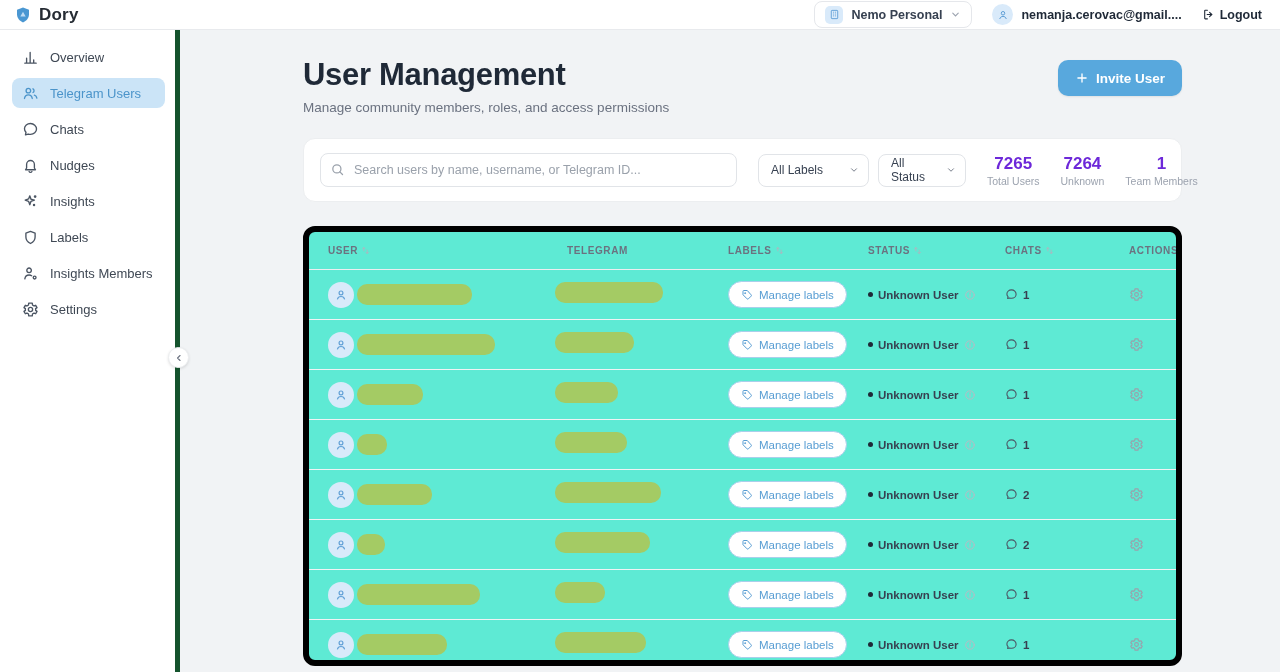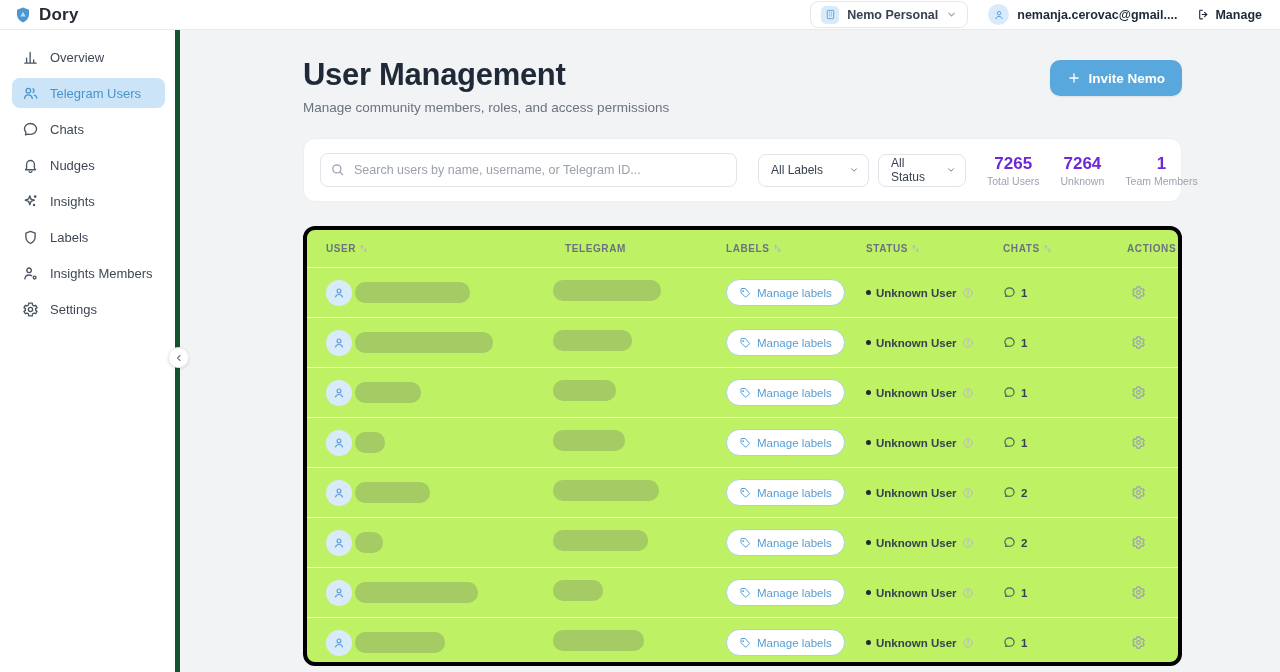--- a/index.html
+++ b/index.html
@@ -94,21 +94,21 @@
   }
   .select-labels { width: 111px; }
   .select-status { width: 88px; }
   .stats { margin-left: auto; display: flex; gap: 21px; }
   .stat { text-align: center; }
   .stat-value { font-size: 17px; font-weight: 700; color: #6d28d9; }
   .stat-label { font-size: 10.5px; color: #9ca3af; margin-top: 1px; white-space: nowrap; text-align: right; }
 
   
   .table-card {
-    margin-top: 24px; background: #bef264; border: 4px solid #000000; border-radius: 12px;
+    margin-top: 24px; background: #5eead4; border: 6px solid #000000; border-radius: 12px;
     height: 440px; overflow: hidden;
   }
   .t-header, .t-row {
     display: grid; grid-template-columns: 239px 161px 140px 137px 124px 1fr;
     align-items: center; padding: 0 19px;
   }
   .t-header {
     height: 38px; border-bottom: 1px solid #eceef0;
     font-size: 10px; font-weight: 700; letter-spacing: .6px; color: #6b7280;
     text-transform: uppercase;
@@ -172,21 +172,21 @@
       <span class="user-email">nemanja.cerovac@gmail....</span>
     </div>
     <button class="logout-btn">
       <span>
         <svg width="13" height="13" viewBox="0 0 24 24" fill="none" stroke="#1f2937" stroke-width="2" stroke-linecap="round" stroke-linejoin="round">
             <path d="M10 4H6a1 1 0 0 0-1 1v14a1 1 0 0 0 1 1h4"></path>
             <path d="M14 8l4 4-4 4"></path>
             <path d="M9.5 12H18"></path>
           </svg>
       </span>
-      <span class="logout-label">Manage</span>
+      <span class="logout-label">Logout</span>
     </button>
   </div>
 </header>
 
 <div class="shell">
 
   <nav class="sidebar">
     <div class="side-item">
       <span>
           <svg width="17" height="17" viewBox="0 0 24 24" fill="none" stroke-width="1.9" stroke-linecap="round">
@@ -275,21 +275,21 @@
         <div>
           <h1 class="page-title">User Management</h1>
           <div class="page-subtitle">Manage community members, roles, and access permissions</div>
         </div>
         <button class="invite-btn">
           <span>
             <svg width="14" height="14" viewBox="0 0 24 24" fill="none" stroke="#fff" stroke-width="2.3" stroke-linecap="round">
                 <path d="M12 5v14M5 12h14"></path>
               </svg>
           </span>
-          <span>Invite Nemo</span>
+          <span>Invite User</span>
         </button>
       </div>
 
       <div class="filter-card">
         <div class="search-wrap">
           <span class="search-icon">
             <svg width="15" height="15" viewBox="0 0 24 24" fill="none" stroke="#9aa1ab" stroke-width="2" stroke-linecap="round">
                 <circle cx="11" cy="11" r="6.5"></circle>
                 <path d="M15.8 15.8L20 20"></path>
               </svg>

